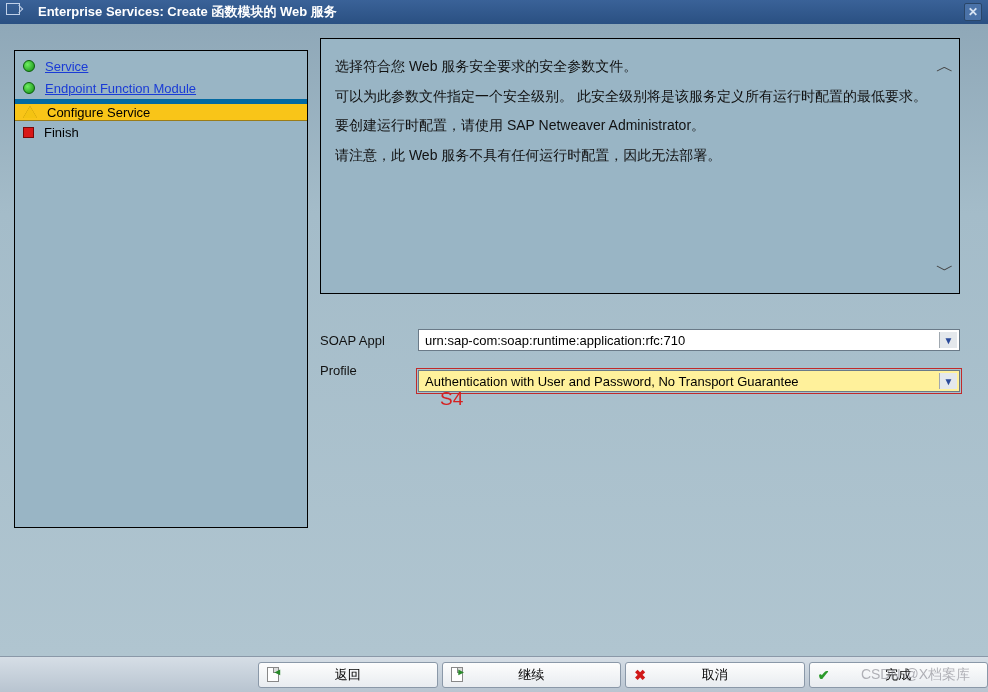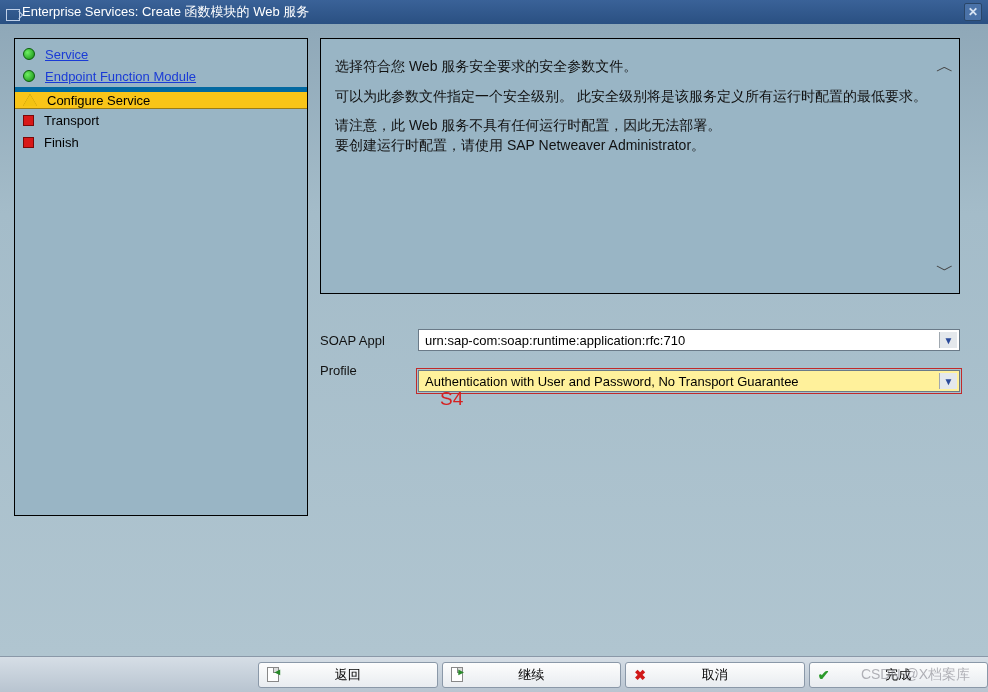--- a/index.html
+++ b/index.html
@@ -14,21 +14,21 @@
     }
     .titlebar {
       background: linear-gradient(to bottom, #3a6298, #2a5082);
       color: #fff;
       height: 24px;
       display: flex;
       align-items: center;
       padding: 0 6px;
       justify-content: space-between;
     }
-    .titlebar-left { display: flex; align-items: flex-end; gap: 2px; }
+    .titlebar-left { display: flex; align-items: flex-start; gap: 18px; font-weight: bold; }
     .window-icon {
       width: 14px; height: 12px;
       border: 1px solid #c0d0e8;
       position: relative;
     }
     .window-icon::after {
       content: ""; position: absolute; right: -3px; top: 2px;
       width: 5px; height: 5px; border-right: 1px solid #c0d0e8; border-top: 1px solid #c0d0e8;
       transform: rotate(45deg);
     }
@@ -42,21 +42,21 @@
       cursor: pointer;
       border-radius: 2px;
     }
     .main-area {
       position: absolute;
       top: 24px; left: 0; right: 0; bottom: 36px;
       background: linear-gradient(to bottom, #8fa8b8 0%, #a4bcc9 30%, #b0c5d0 100%);
     }
     .wizard-panel {
       position: absolute;
-      top: 14px; left: 14px;
+      top: 26px; left: 14px;
       width: 294px; height: 478px;
       background: #99b5c5;
       border: 1px solid #000;
       padding: 4px 0;
     }
     .step-row {
       display: flex; align-items: center;
       height: 22px;
       padding: 0 8px;
       gap: 10px;
@@ -221,33 +221,29 @@
     <div class="step-row">
       <span class="ico-green"></span>
       <span class="step-link">Endpoint Function Module</span>
     </div>
     <div class="step-row current">
       <span class="ico-yellow"></span>
       <span class="step-plain">Configure Service</span>
     </div>
     <div class="step-row">
       <span class="ico-red"></span>
-      <span class="step-plain">Transport</span>
-    </div>
-    <div class="step-row">
-      <span class="ico-red"></span>
       <span class="step-plain">Finish</span>
     </div>
   </div>
 
   <div class="desc-panel">
     <p>选择符合您 Web 服务安全要求的安全参数文件。</p>
     <p>可以为此参数文件指定一个安全级别。 此安全级别将是该服务定义所有运行时配置的最低要求。</p>
+    <p>要创建运行时配置，请使用 SAP Netweaver Administrator。</p>
     <p style="margin-bottom:0">请注意，此 Web 服务不具有任何运行时配置，因此无法部署。</p>
-    <p>要创建运行时配置，请使用 SAP Netweaver Administrator。</p>
     <div class="scroll-arrow scroll-up">︿</div>
     <div class="scroll-arrow scroll-down">﹀</div>
   </div>
 
   <div class="form-area">
     <div class="form-row">
       <div class="form-label">SOAP Appl</div>
       <div class="combo">
         <span>urn:sap-com:soap:runtime:application:rfc:710</span>
         <span class="combo-arrow">▼</span>

